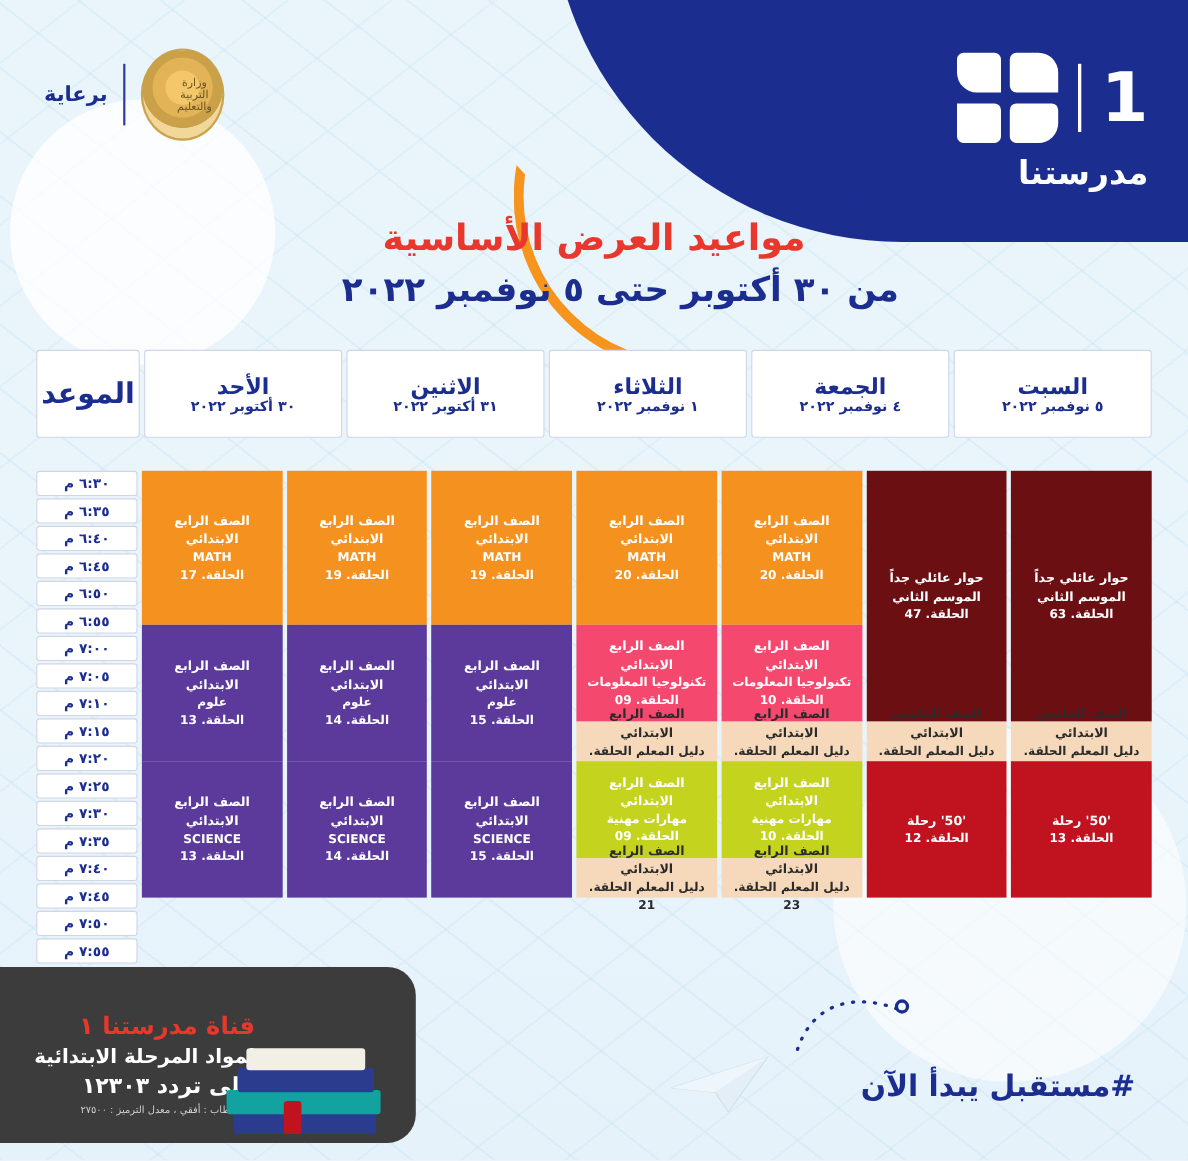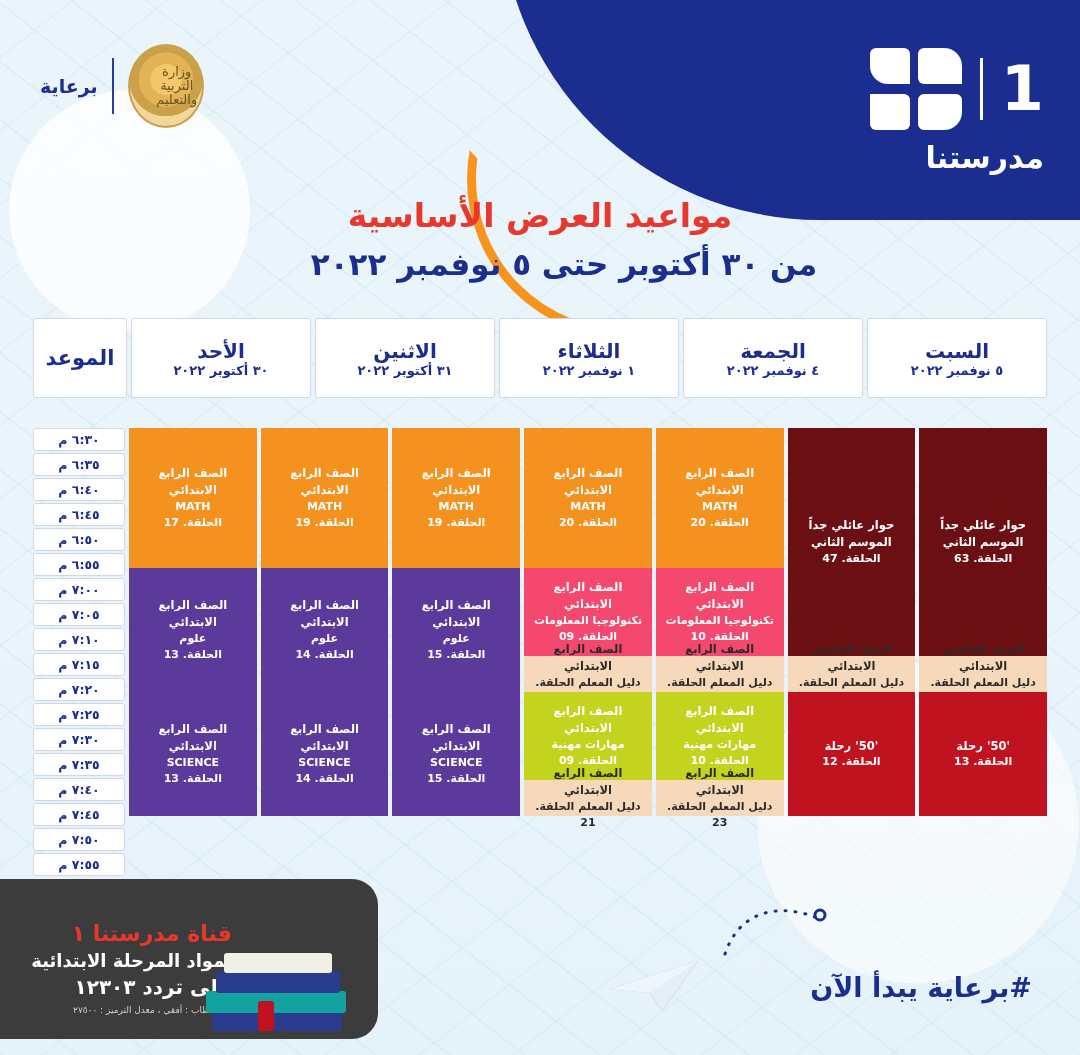--- a/index.html
+++ b/index.html
@@ -51,21 +51,21 @@
   .title2{position:absolute;top:246px;left:0;right:0;text-align:center;color:#1b2d8f;
     font-size:31px;font-weight:bold;margin-left:48px;}
 
   
   .days{position:absolute;top:318px;left:33px;right:33px;display:flex;flex-direction:row;gap:4px;}
   .day{background:#fff;border:1px solid #cfd6e6;border-radius:3px;height:78px;
     display:flex;flex-direction:column;align-items:center;justify-content:center;gap:5px;color:#1b2d8f;}
   .day .dn{font-size:20px;font-weight:bold;}
   .day .dd{font-size:13px;font-weight:bold;}
   .day.moed{width:92px;justify-content:center;}
-  .day.moed .dn{font-size:21px;}
+  .day.moed .dn{font-size:26px;}
   .day.col{flex:1;}
 
   
   .gridwrap{position:absolute;top:428px;left:33px;right:33px;display:flex;flex-direction:row;align-items:flex-start;gap:4px;}
   .col{display:flex;flex-direction:column;gap:0;}
   .col.flexcol{flex:1;}
   .cell{display:flex;flex-direction:column;align-items:center;justify-content:center;
     text-align:center;color:#fff;font-size:11.5px;line-height:1.45;padding:4px 6px;box-sizing:border-box;}
   .cell .t{font-weight:bold;font-size:11.5px;}
   .cell .s{font-weight:bold;font-size:11px;}
@@ -96,21 +96,21 @@
 
 <div class="page">
   <div class="bg-pattern"></div>
 
   <div class="blue-blob"></div>
   <div class="blue-blob2"></div>
   <div class="orange-arc"></div>
 
   <div class="logo-wrap">
     <div class="eagle">
-      <span style="font-size:13px;margin-left:22px;">وزارة التربية<br>والتعليم</span>
+      <span style="font-size:10px;margin-left:22px;">وزارة التربية<br>والتعليم</span>
     </div>
     <div class="divider-v"></div>
     <div class="patron">برعاية</div>
   </div>
 
   <div class="brand">
     <div class="brand-num">1</div>
     <div class="brand-sep"></div>
     <div class="brand-mark">
       <i style="left:0;top:0;width:40px;height:36px;border-radius:6px 6px 0 18px;"></i>
@@ -310,21 +310,21 @@
     <div class="ch-l4">الاستقطاب : أفقي ، معدل الترميز : ٢٧٥٠٠</div>
   </div>
   <div class="books">
     <div class="bk" style="left:6px;bottom:0;width:130px;height:20px;background:#2b3c8f;"></div>
     <div class="bk" style="left:0;bottom:18px;width:140px;height:22px;background:#12a3a0;"></div>
     <div class="bk" style="left:10px;bottom:38px;width:124px;height:22px;background:#2b3c8f;"></div>
     <div class="bk" style="left:18px;bottom:58px;width:108px;height:20px;background:#f2efe6;"></div>
     <div class="bk" style="left:52px;bottom:0;width:16px;height:30px;background:#c1121f;"></div>
   </div>
 
-  <div class="hashtag">#برعاية يبدأ الآن</div>
+  <div class="hashtag">#مستقبل يبدأ الآن</div>
   <svg class="dots" viewBox="0 0 120 60">
     <path d="M5,55 C20,10 60,5 95,18" stroke="#1b2d8f" stroke-width="3" fill="none" stroke-dasharray="1 9" stroke-linecap="round"></path>
     <circle cx="100" cy="16" r="5" fill="none" stroke="#1b2d8f" stroke-width="3"></circle>
   </svg>
   <svg style="position:absolute;right:380px;bottom:40px;width:90px;height:60px;" viewBox="0 0 90 60">
     <polygon points="0,34 88,6 52,56 40,38" fill="#e3eef6" stroke="#cfe0ec" stroke-width="1"></polygon>
     <polygon points="0,34 88,6 40,38" fill="#eef6fb"></polygon>
   </svg>
 </div>
 

